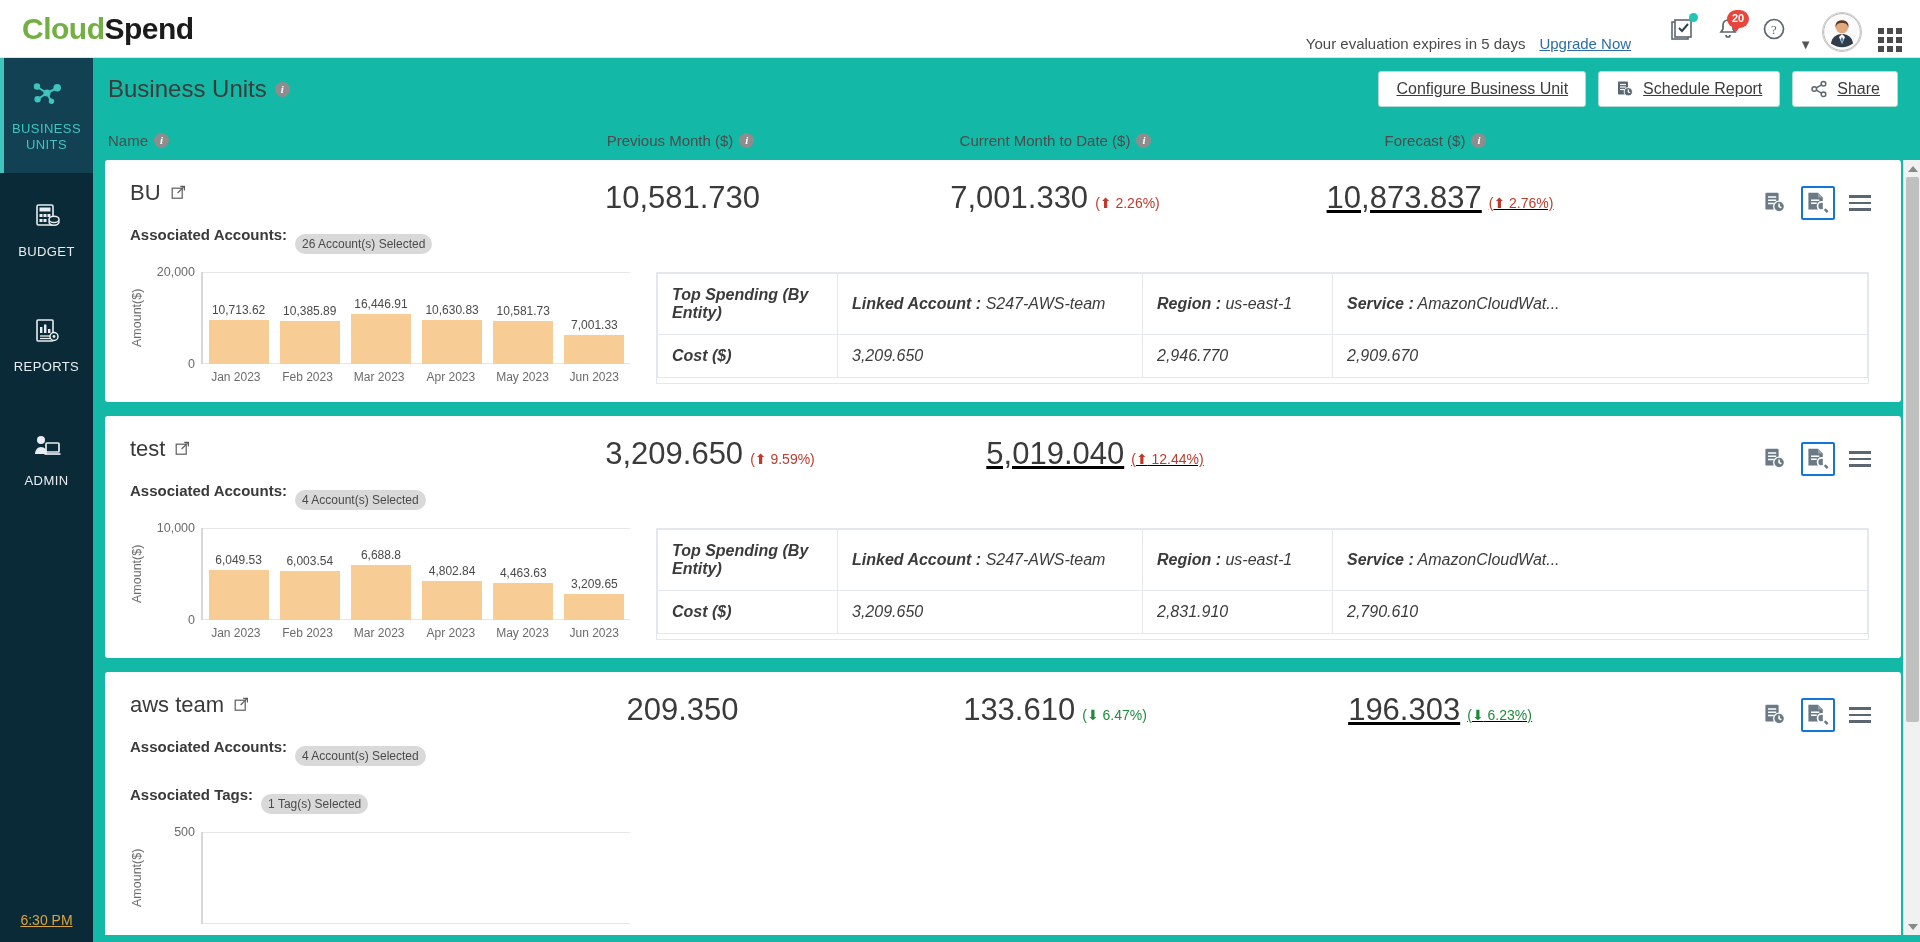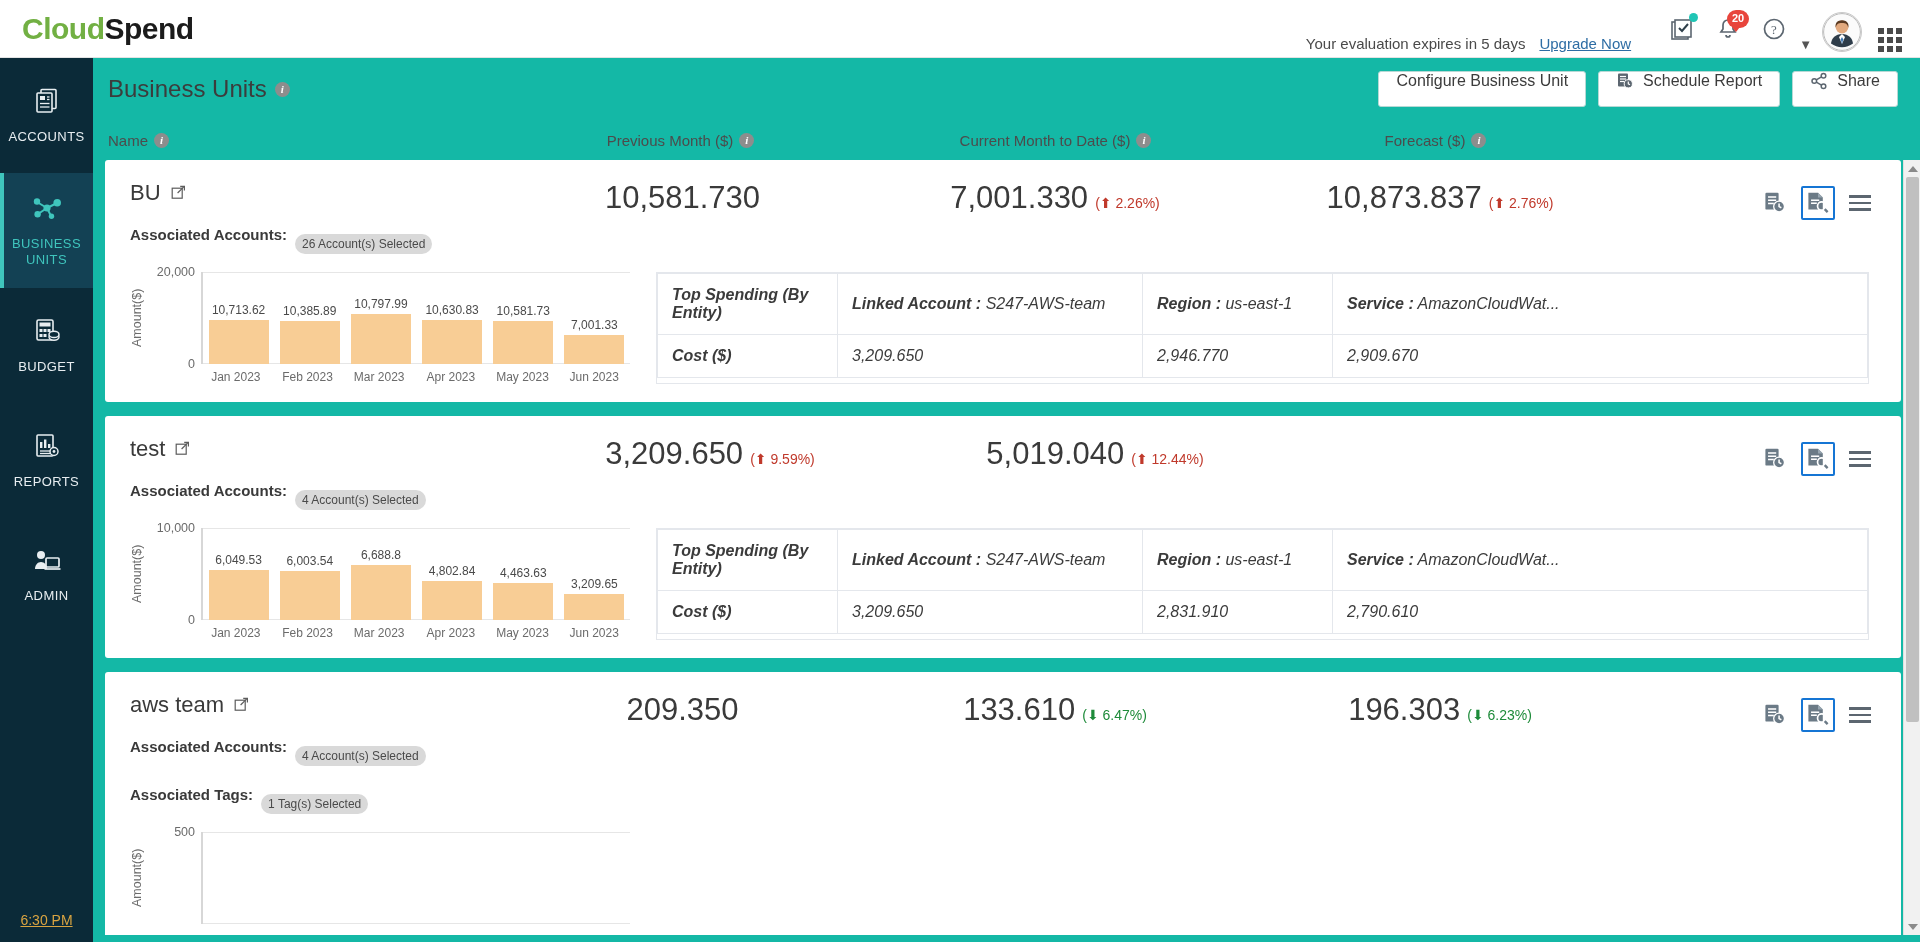--- a/index.html
+++ b/index.html
@@ -82,22 +82,23 @@
   .info-i {
     display: inline-flex; align-items: center; justify-content: center;
     width: 15px; height: 15px; border-radius: 50%; background: #8d8d8d; color: #fff;
     font-size: 11px; font-style: italic; font-weight: bold; font-family: "Liberation Serif", serif;
     cursor: pointer;
   }
   .head-actions { margin-left: auto; display: flex; gap: 12px; }
   .btn {
     background: #fff; border: 1px solid #b6d9d5; border-radius: 3px;
     height: 36px; padding: 0 17px; font-size: 16px; color: #3c3c3c;
-    display: flex; gap: 9px; cursor: pointer;
+    display: flex; align-items: center; gap: 9px; cursor: pointer;
     font-family: "Liberation Sans", sans-serif;
+    text-decoration: underline;
   }
 
   
   .col-head {
     display: flex; align-items: center; height: 40px; padding-left: 15px;
     font-size: 15px; color: #4c4c4c;
   }
   .col-head > div { display: flex; align-items: center; gap: 6px; }
   .ch-name { width: 395px; }
   .ch-prev { width: 355px; justify-content: center; }
@@ -124,21 +125,21 @@
     background: #d9d9d9; color: #4a4a4a; font-size: 12px; font-weight: normal;
     border-radius: 10px; padding: 3px 7px; cursor: pointer; margin-top: 19px;
   }
   .amt-col { display: flex; align-items: baseline; justify-content: center; }
   .amt { font-size: 31px; color: #3a3a3a; font-weight: 300; }
   .delta { font-size: 14px; margin-left: 7px; white-space: nowrap; }
   .delta.up { color: #c0392b; }
   .delta.down { color: #1e8b3a; }
   .c-prev { width: 345px; }
   .c-curr { width: 400px; }
-  .c-fore { width: 370px; }
+  .c-fore { width: 370px; text-decoration: underline; }
 
   .row-icons {
     margin-left: auto; display: flex; align-items: center; gap: 14px; padding-right: 30px;
     padding-top: 6px;
   }
   .row-icons .ri { cursor: pointer; display: flex; align-items: center; justify-content: center; }
   .ri.selected {
     border: 2px solid #1575d4; padding: 3px; border-radius: 2px;
   }
   .hamb { display: flex; flex-direction: column; gap: 4px; cursor: pointer; }
@@ -254,34 +255,20 @@
         <i></i>
         <i></i>
         <i></i>
         <i></i>
     </div>
   </div>
 </div>
 
 <div class="sidebar">
 
-  <div class="side-item">
-    <span class="sico">
-      <svg width="30" height="30" viewBox="0 0 30 30">
-        <rect x="9" y="3.5" width="15" height="19" rx="1" fill="none" stroke="#e8eef1" stroke-width="1.6"></rect>
-        <rect x="5" y="7" width="15" height="19" rx="1" fill="#0b2a38" stroke="#e8eef1" stroke-width="1.6"></rect>
-        <rect x="8" y="10" width="5" height="4" fill="#e8eef1"></rect>
-        <line x1="15" y1="11" x2="17.5" y2="11" stroke="#e8eef1" stroke-width="1.3"></line>
-        <line x1="15" y1="13.5" x2="17.5" y2="13.5" stroke="#e8eef1" stroke-width="1.3"></line>
-        <line x1="8" y1="17.5" x2="17.5" y2="17.5" stroke="#e8eef1" stroke-width="1.3"></line>
-        <line x1="8" y1="21" x2="17.5" y2="21" stroke="#e8eef1" stroke-width="1.3"></line>
-      </svg>
-    </span>
-    <span>ACCOUNTS</span>
-  </div>
 
   <div class="side-item active">
     <span class="sico">
       <svg width="32" height="30" viewBox="0 0 32 30">
         <line x1="16" y1="15" x2="6" y2="9" stroke="#3fc5bd" stroke-width="2"></line>
         <line x1="16" y1="15" x2="26" y2="10" stroke="#3fc5bd" stroke-width="2"></line>
         <line x1="16" y1="15" x2="7" y2="21" stroke="#3fc5bd" stroke-width="2"></line>
         <line x1="16" y1="15" x2="20" y2="23" stroke="#3fc5bd" stroke-width="2"></line>
         <circle cx="16" cy="15" r="3.6" fill="#3fc5bd"></circle>
         <circle cx="6" cy="8.5" r="3.2" fill="#3fc5bd"></circle>
@@ -470,21 +457,21 @@
           <div class="bars">
                     <div class="bar-slot">
         <span class="bar-val">10,713.62</span>
         <span class="bar" style="height:43.925842px"></span>
      </div>
                     <div class="bar-slot">
         <span class="bar-val">10,385.89</span>
         <span class="bar" style="height:42.582149px"></span>
      </div>
                     <div class="bar-slot">
-        <span class="bar-val">10,797.99</span>
+        <span class="bar-val">16,446.91</span>
         <span class="bar" style="height:50.269485px"></span>
      </div>
                     <div class="bar-slot">
         <span class="bar-val">10,630.83</span>
         <span class="bar" style="height:43.586403px"></span>
      </div>
                     <div class="bar-slot">
         <span class="bar-val">10,581.73</span>
         <span class="bar" style="height:43.385093px"></span>
      </div>

